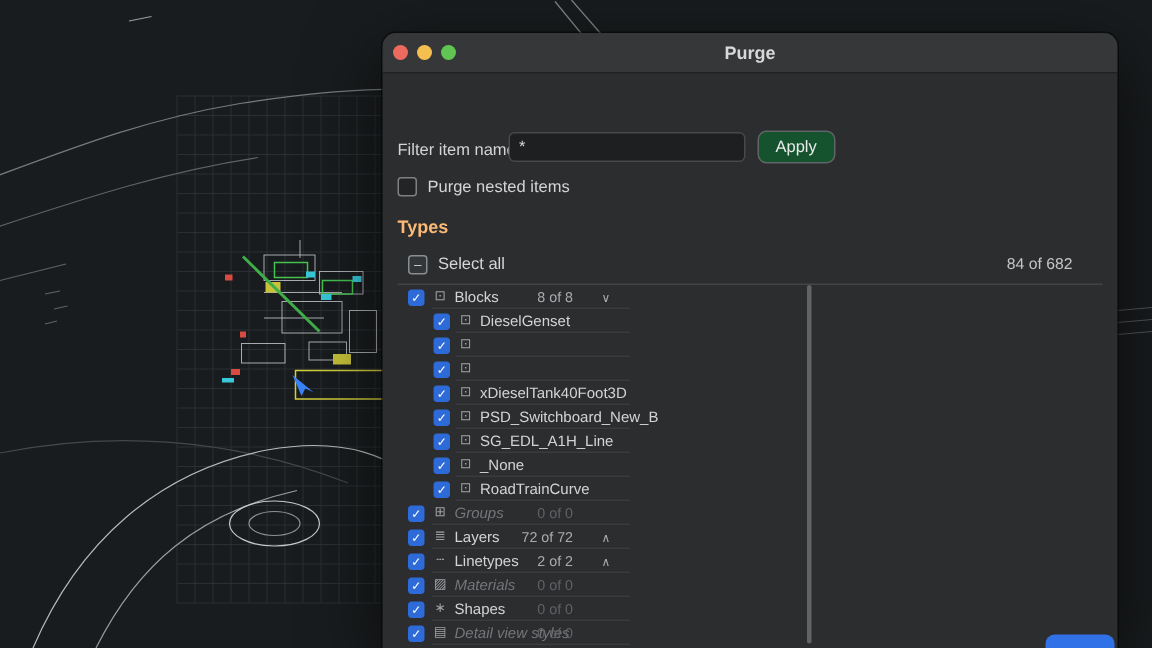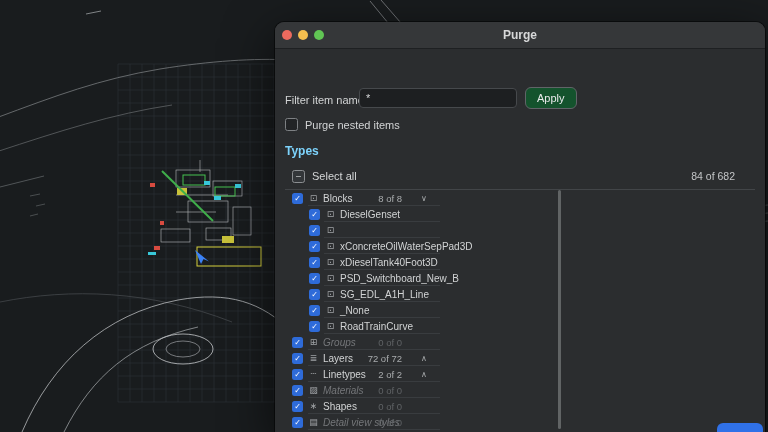--- a/index.html
+++ b/index.html
@@ -9,21 +9,21 @@
     font-family:"Liberation Sans",sans-serif;
     -webkit-font-smoothing:antialiased;
   }
   
   .canvas{position:absolute;inset:0;z-index:0;}
   
   .dialog{
     position:absolute;left:255px;top:22px;width:490px;height:410px;
     background:#2b2d2f;border-radius:9px 9px 0 0;
     box-shadow:0 14px 50px rgba(0,0,0,.65),0 0 0 1px rgba(0,0,0,.5);
-    overflow:hidden;z-index:5;margin-left:20px;
+    overflow:hidden;z-index:5;
   }
   .titlebar{
     height:26px;background:#353739;border-bottom:1px solid #1e2022;
     position:relative;display:flex;align-items:center;justify-content:center;
   }
   .tlights{position:absolute;left:7px;top:8px;display:flex;gap:6px;}
   .tlights span{width:10px;height:10px;border-radius:50%;display:block;}
   .title{font-size:12px;font-weight:700;color:#d7d8d9;}
   .content{position:absolute;top:27px;left:0;right:0;bottom:0;}
   .desc{position:absolute;left:10px;top:7px;font-size:9.5px;color:#d2d4d5;white-space:nowrap;}
@@ -35,21 +35,21 @@
     font-family:"Liberation Sans",sans-serif;
   }
   .apply-btn{
     position:absolute;left:250px;top:38px;height:22px;padding:0 11px;
     background:#14532d;border:1px solid #616468;border-radius:6px;
     color:#e9eaeb;font-size:11px;font-family:"Liberation Sans",sans-serif;
   }
   .nested-row{position:absolute;left:10px;top:69px;display:flex;align-items:center;gap:7px;}
   .cb-empty{width:11px;height:11px;border:1px solid #7e8184;border-radius:2.5px;background:#222426;flex:none;}
   .nested-label{font-size:11px;color:#d2d4d5;}
-  .types-heading{position:absolute;left:10px;top:95px;font-size:12px;font-weight:700;color:#7dd3fc;}
+  .types-heading{position:absolute;left:10px;top:95px;font-size:12px;font-weight:700;color:#fdba74;}
   .selectall-row{position:absolute;left:10px;top:119px;height:16px;display:flex;align-items:center;gap:7px;}
   .cb-ind{
     width:11px;height:11px;border:1px solid #8b8e91;border-radius:2.5px;background:#333639;
     color:#d4d6d7;font-size:9px;line-height:10px;text-align:center;margin-left:7px;flex:none;
   }
   .selectall-label{font-size:11px;color:#d4d6d7;}
   .total-count{position:absolute;right:30px;top:121px;font-size:10.5px;color:#c3c5c7;}
   .header-divider{position:absolute;left:10px;right:10px;top:140px;border-top:1px solid #424548;}
   .list{position:absolute;left:10px;right:10px;top:141px;bottom:0;}
   .trow{position:absolute;left:0;right:0;height:16px;display:flex;align-items:center;}
@@ -221,21 +221,20 @@
           <span class="ricon">⊡</span>
           <span class="rlabel">DieselGenset</span>
         </div>
         <div class="trow child" style="top: 32px;">
           <span class="cb">✓</span>
           <span class="ricon">⊡</span>
         </div>
         <div class="trow child" style="top: 48px;">
           <span class="cb">✓</span>
           <span class="ricon">⊡</span>
-          <span class="rlabel">xConcreteOilWaterSepPad3D</span>
         </div>
         <div class="trow child" style="top: 64px;">
           <span class="cb">✓</span>
           <span class="ricon">⊡</span>
           <span class="rlabel">xDieselTank40Foot3D</span>
         </div>
         <div class="trow child" style="top: 80px;">
           <span class="cb">✓</span>
           <span class="ricon">⊡</span>
           <span class="rlabel">PSD_Switchboard_New_B</span>

